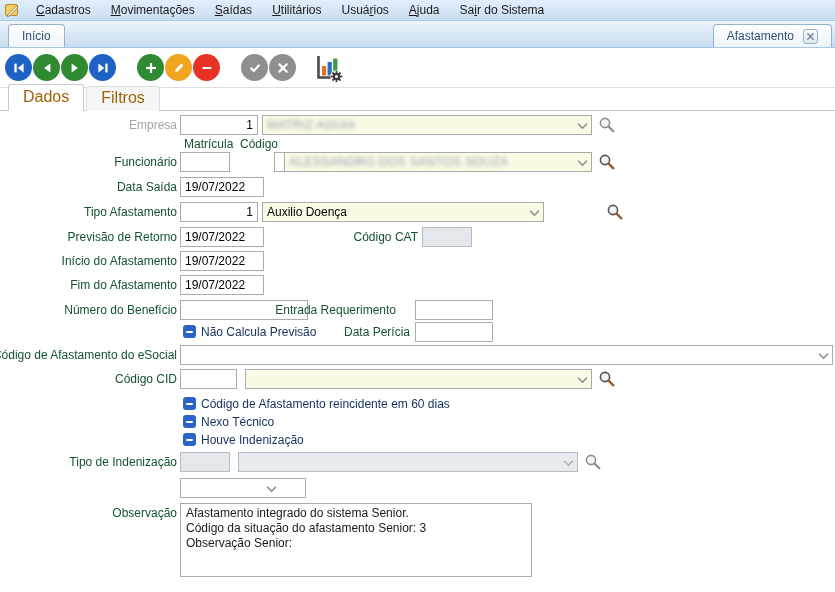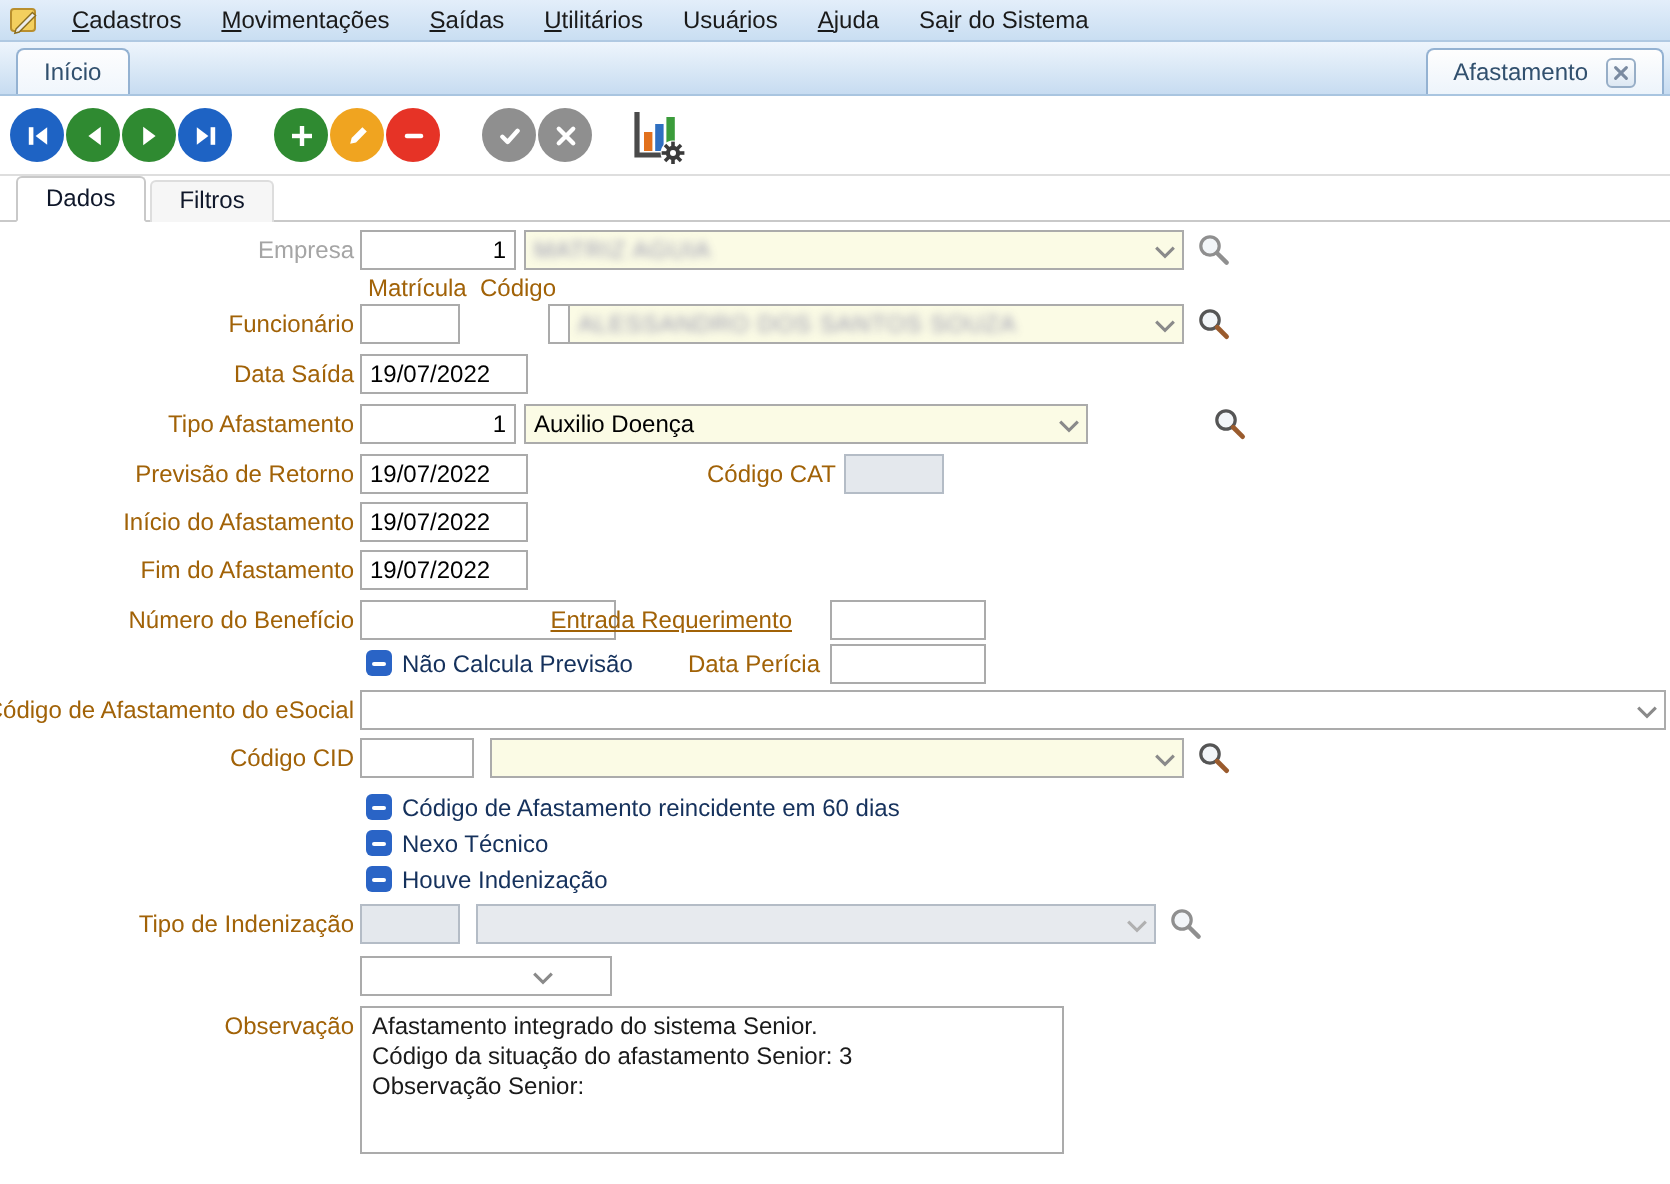--- a/index.html
+++ b/index.html
@@ -34,26 +34,26 @@
     display:flex; align-items:center; justify-content:center; }
   .sp { width:20px; height:1px; }
   .c-blue { background:#1e63c4; } .c-green { background:#2f8a31; }
   .c-amber { background:#f0a420; } .c-red { background:#e63326; }
   .c-gray { background:#8f8f8f; }
   .chartbtn { width:32px; height:30px; margin-left:16px; display:flex; align-items:center; justify-content:center; }
 
   
   .subtabs { position:absolute; left:0; top:88px; width:835px; height:23px;
     border-bottom:1px solid #c9c9c9; display:flex; align-items:flex-end; padding-left:8px; background:#fff; }
-  .stab { font-size:12px; color:#0f172a; padding:3px 14px 4px; margin-bottom:-1px; }
+  .stab { font-size:16px; color:#a16207; padding:3px 14px 4px; margin-bottom:-1px; }
   .stab.active { background:#fff; border:1px solid #c9c9c9; border-bottom:1px solid #fff; border-radius:3px 3px 0 0; }
   .stab.idle { background:#f6f6f6; border:1px solid #dddddd; border-bottom:none; border-radius:3px 3px 0 0; margin-left:2px; padding-top:2px; }
 
   
-  .lbl { position:absolute; white-space:nowrap; font-size:12px; color:#a16207; line-height:20px; }
+  .lbl { position:absolute; white-space:nowrap; font-size:12px; color:#14532d; line-height:20px; }
   .lbl.dis { color:#a5a5a5; }
   .fld { position:absolute; height:20px; border:1px solid #ababab; background:#fff;
     font-size:12px; line-height:18px; color:#000; }
   .fld.code { text-align:right; padding-right:4px; }
   .fld.date { padding-left:4px; }
   .fld.disfld { background:#e4e8ed; border-color:#b4bcc6; }
   .combo { position:absolute; height:20px; border:1px solid #ababab; background:#fbfbe5;
     font-size:12px; line-height:18px; padding-left:4px; color:#000; overflow:hidden; }
   .combo.white { background:#fff; }
   .combo.disc { background:#e7eaee; border-color:#b4bcc6; }
@@ -226,21 +226,21 @@
   <div class="fld disfld" style="left:422px; top:227px; width:50px;"></div>
 
   <div class="lbl" style="top:251px; right:658px;">Início do Afastamento</div>
   <div class="fld date" style="left:180px; top:251px; width:84px;">19/07/2022</div>
 
   <div class="lbl" style="top:275px; right:658px;margin-left:13px;">Fim do Afastamento</div>
   <div class="fld date" style="left:180px; top:275px; width:84px;">19/07/2022</div>
 
   <div class="lbl" style="top:300px; right:658px;">Número do Benefício</div>
   <div class="fld date" style="left:180px; top:300px; width:128px;"></div>
-  <div class="lbl" style="top:300px; right:439px;text-decoration:underline;">Entrada Requerimento</div>
+  <div class="lbl" style="top:300px; right:439px;">Entrada Requerimento</div>
   <div class="fld date" style="left:415px; top:300px; width:78px;"></div>
 
   <div class="chk" style="left:183px; top:325px;">
       <div class="dash"></div>
     </div>
   <div class="chklbl" style="left:201px; top:325px;">Não Calcula Previsão</div>
   <div class="lbl" style="top:322px; right:425px;">Data Perícia</div>
   <div class="fld date" style="left:415px; top:322px; width:78px;"></div>
 
   <div class="lbl" style="top:345px; right:658px;">Código de Afastamento do eSocial</div>

